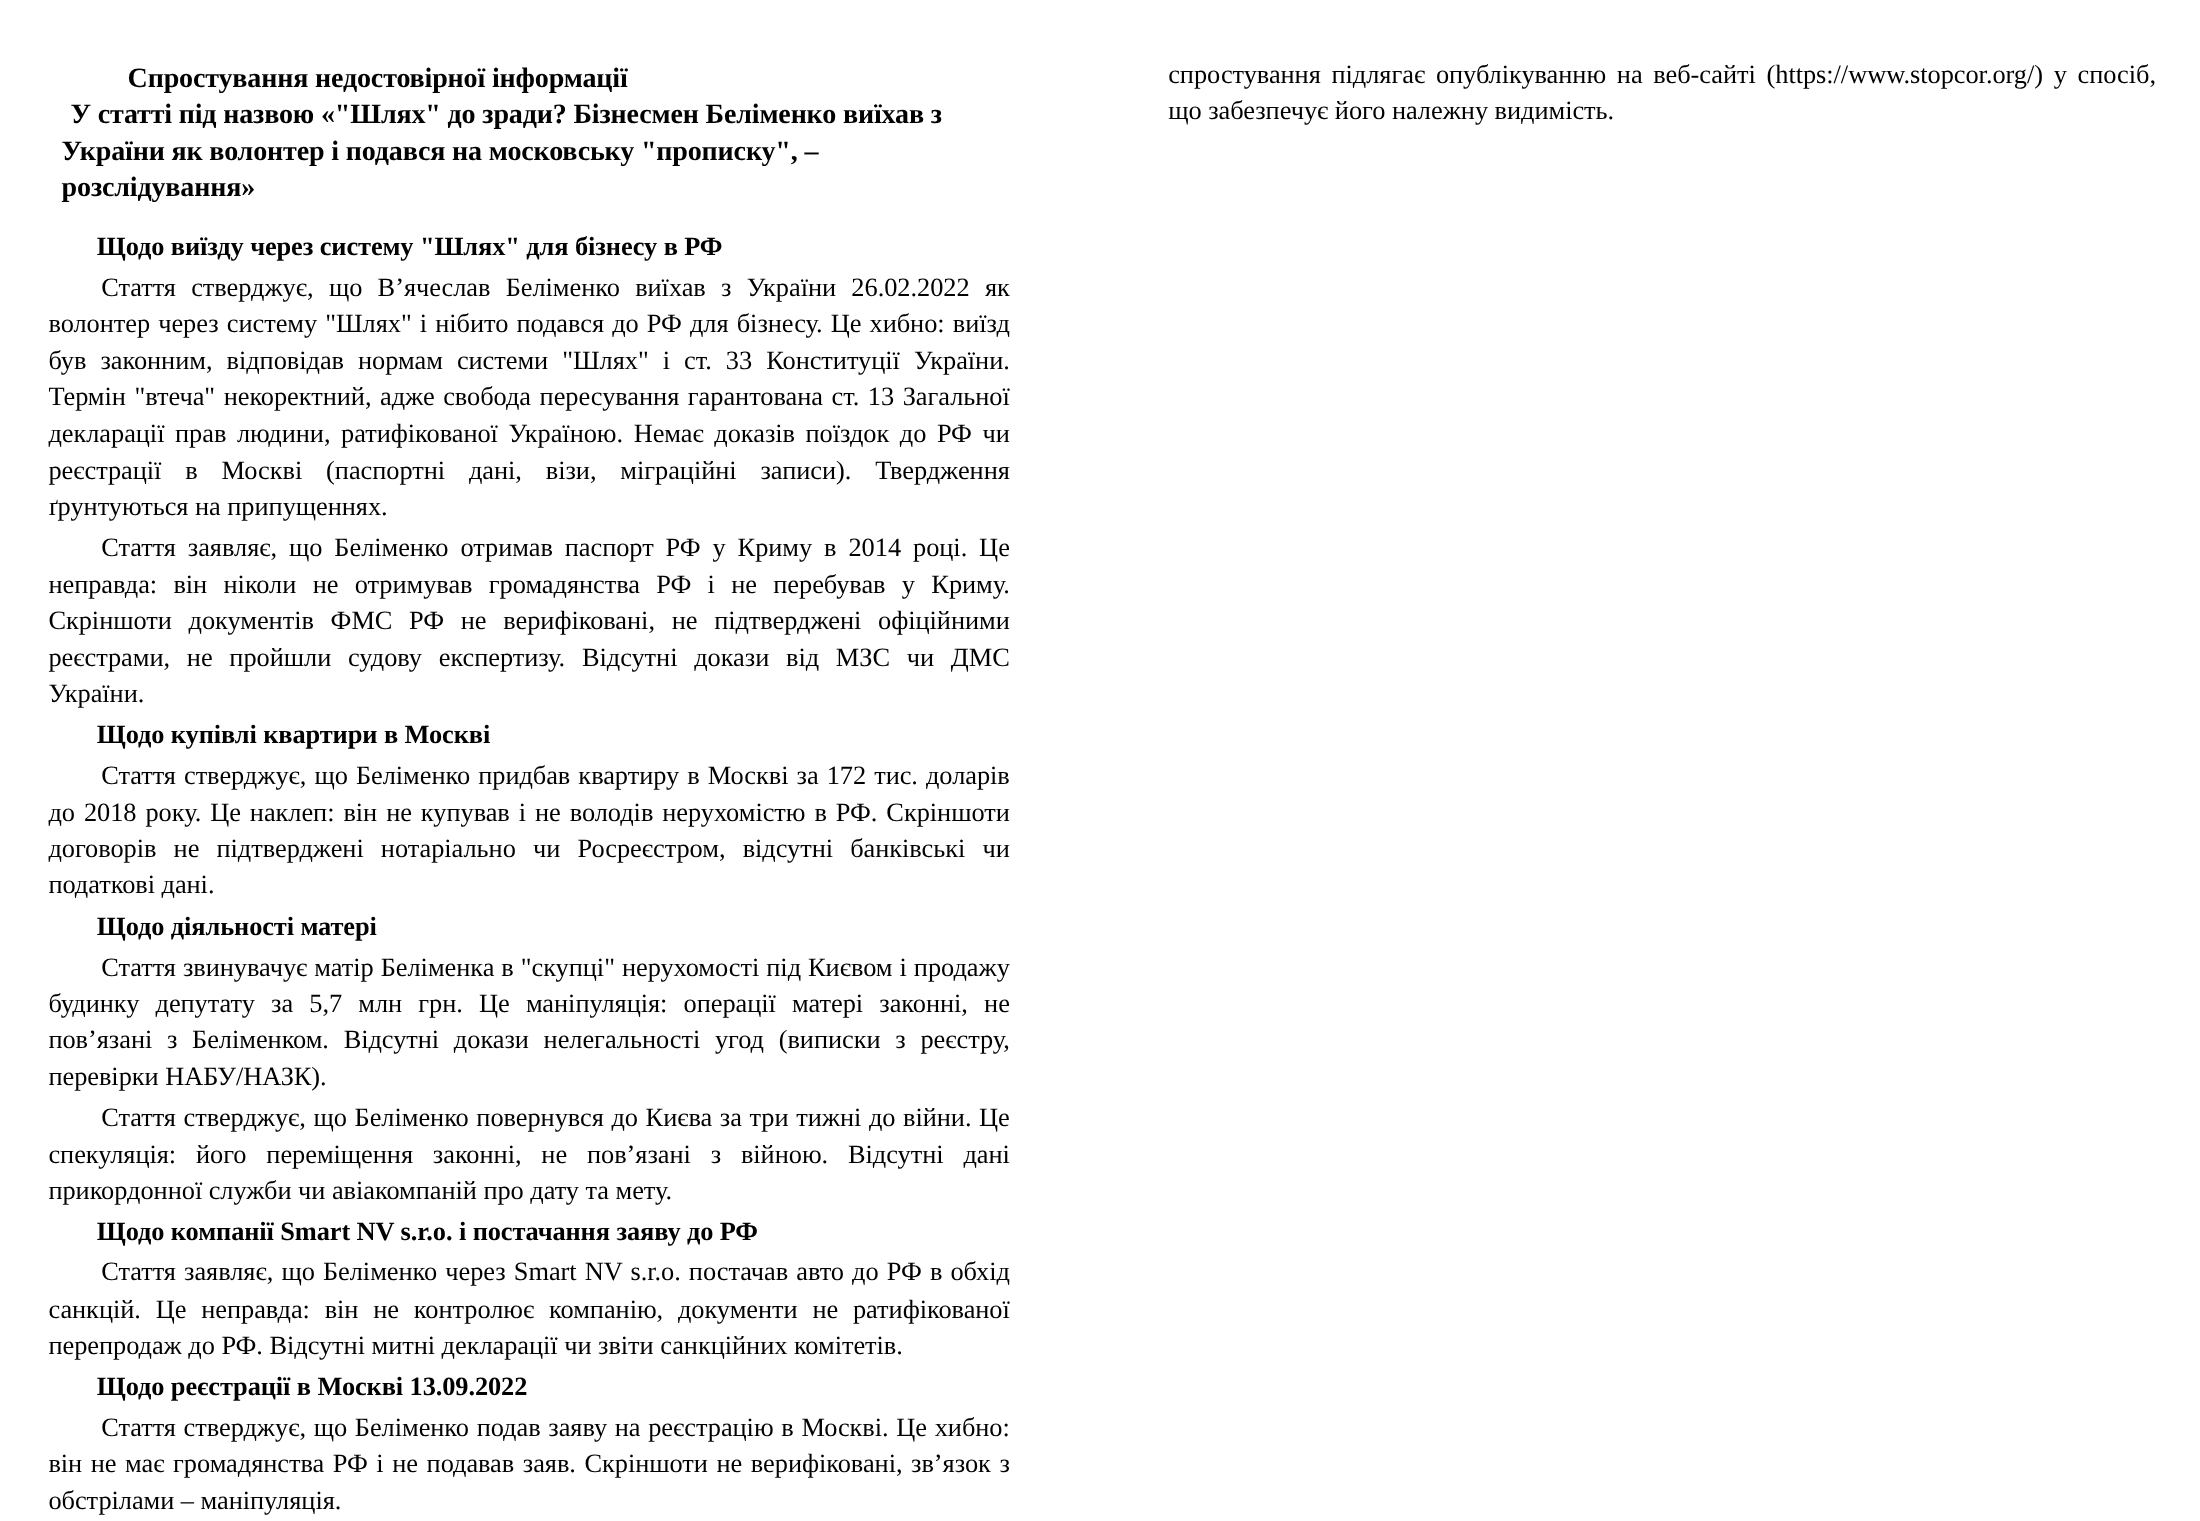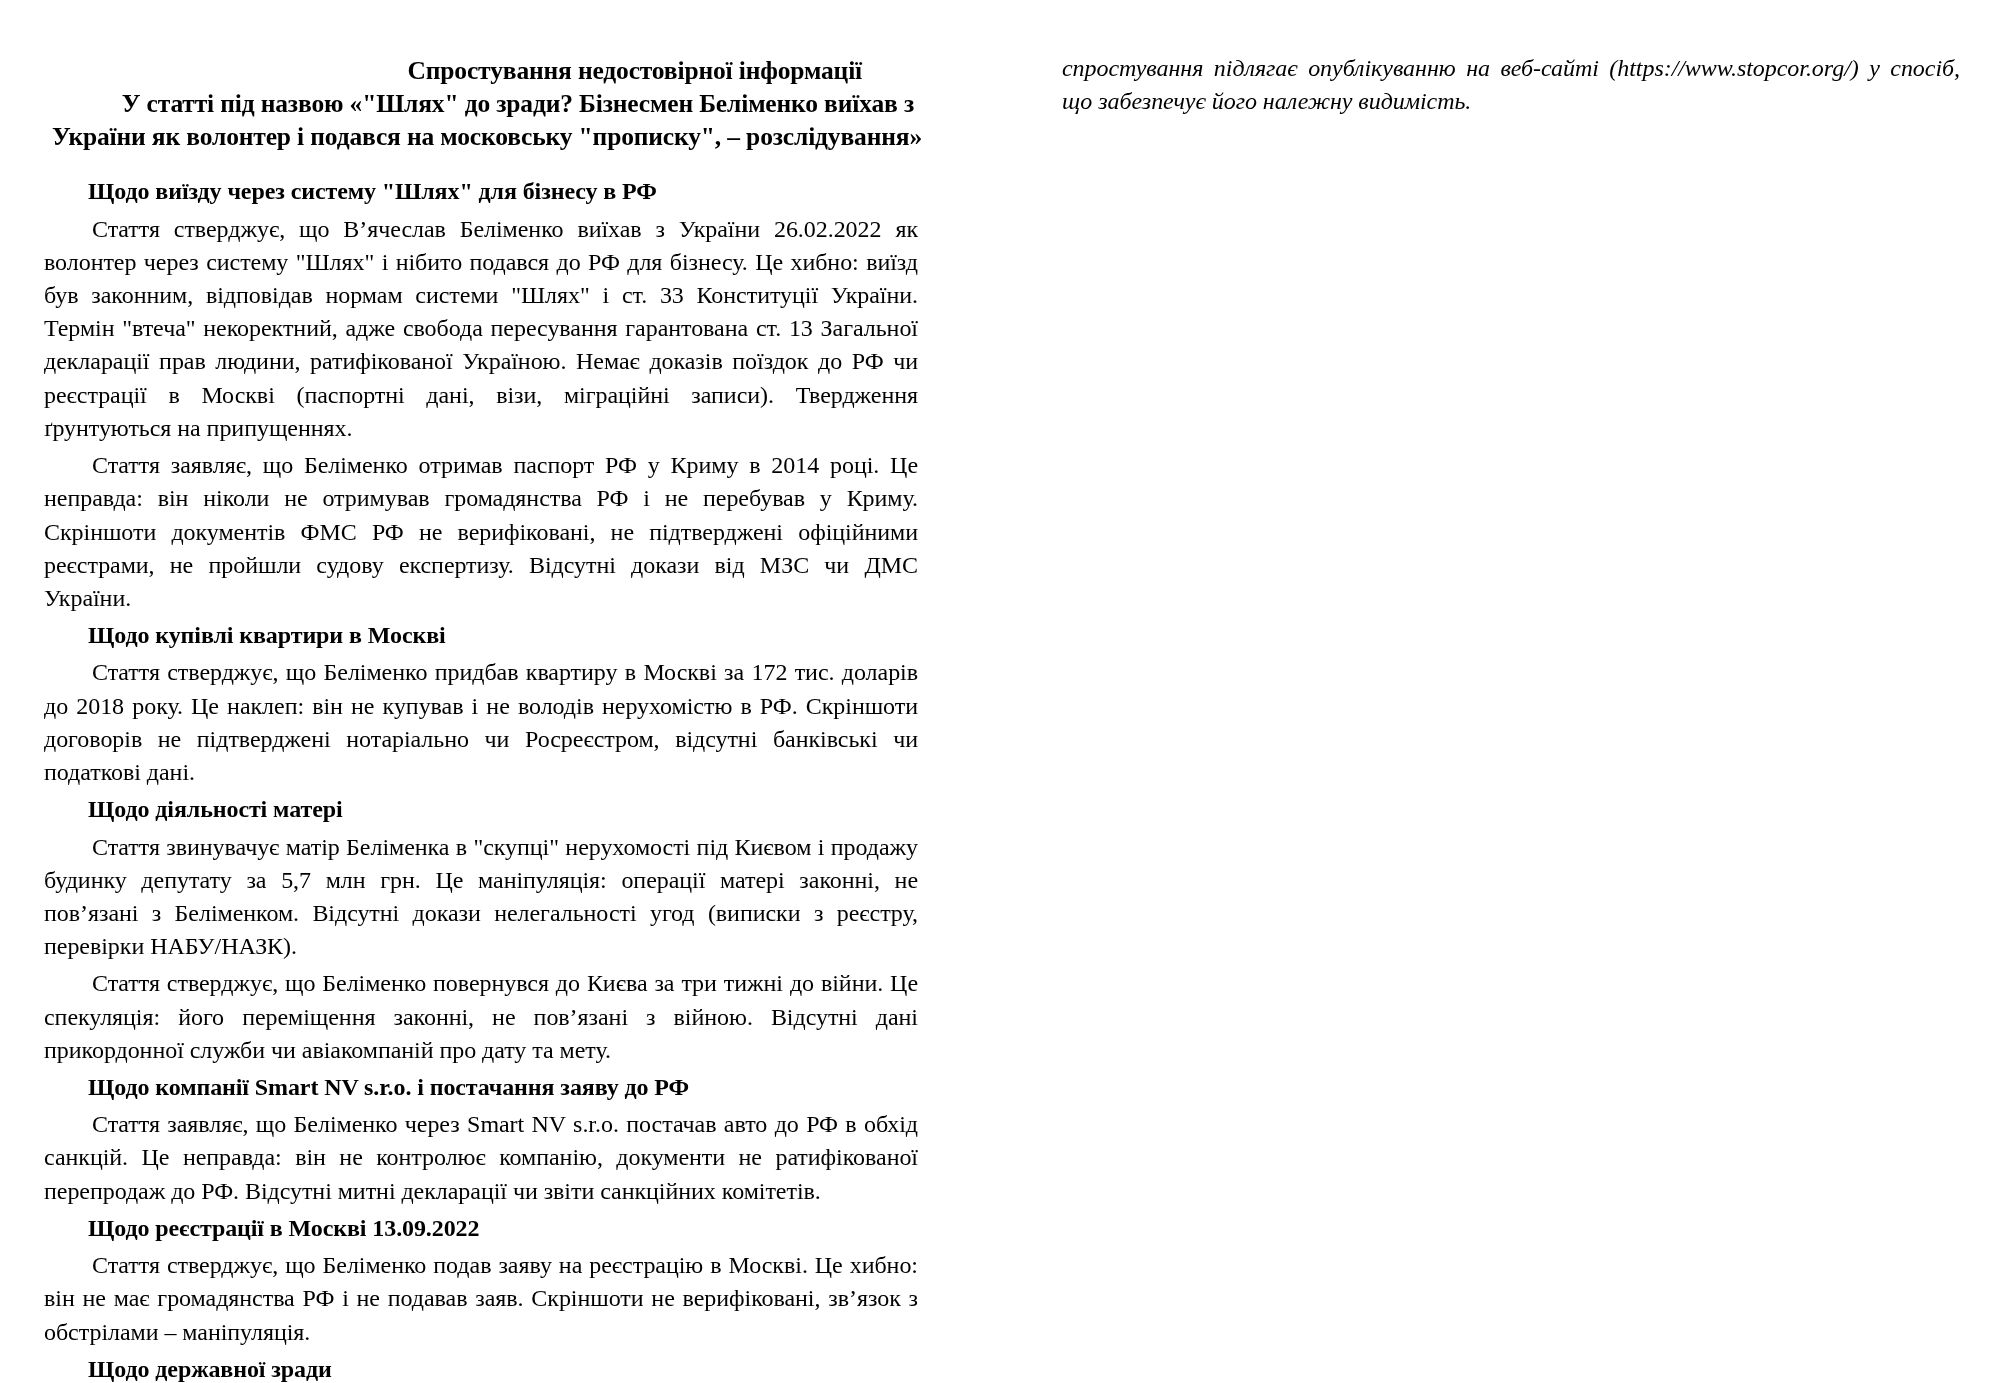--- a/index.html
+++ b/index.html
@@ -28,29 +28,28 @@
   }
   .page-left {
     width: 1000px;
     height: 1383px;
     padding: 46px 78px 0 40px;
   }
   .page-right {
     width: 1000px;
     height: 1383px;
     padding: 46px 40px 0 62px;
-    font-style: italic;
   }
   .title-block {
-    text-align: right;
+    text-align: left;
     font-weight: bold;
     font-size: 25.5px;
     line-height: 1.30;
     letter-spacing: -0.15px;
-    margin: 8px 0 0 0;
+    margin: 8px 0 0 16px;
   }
   .title-line {
     display: block;
   }
   .title-line-1 { padding: 0 60px; }
   .title-line-2 { padding: 0 8px; }
   .title-line-3 { padding: 0 0px; }
 
   .section {
     margin: 0;

